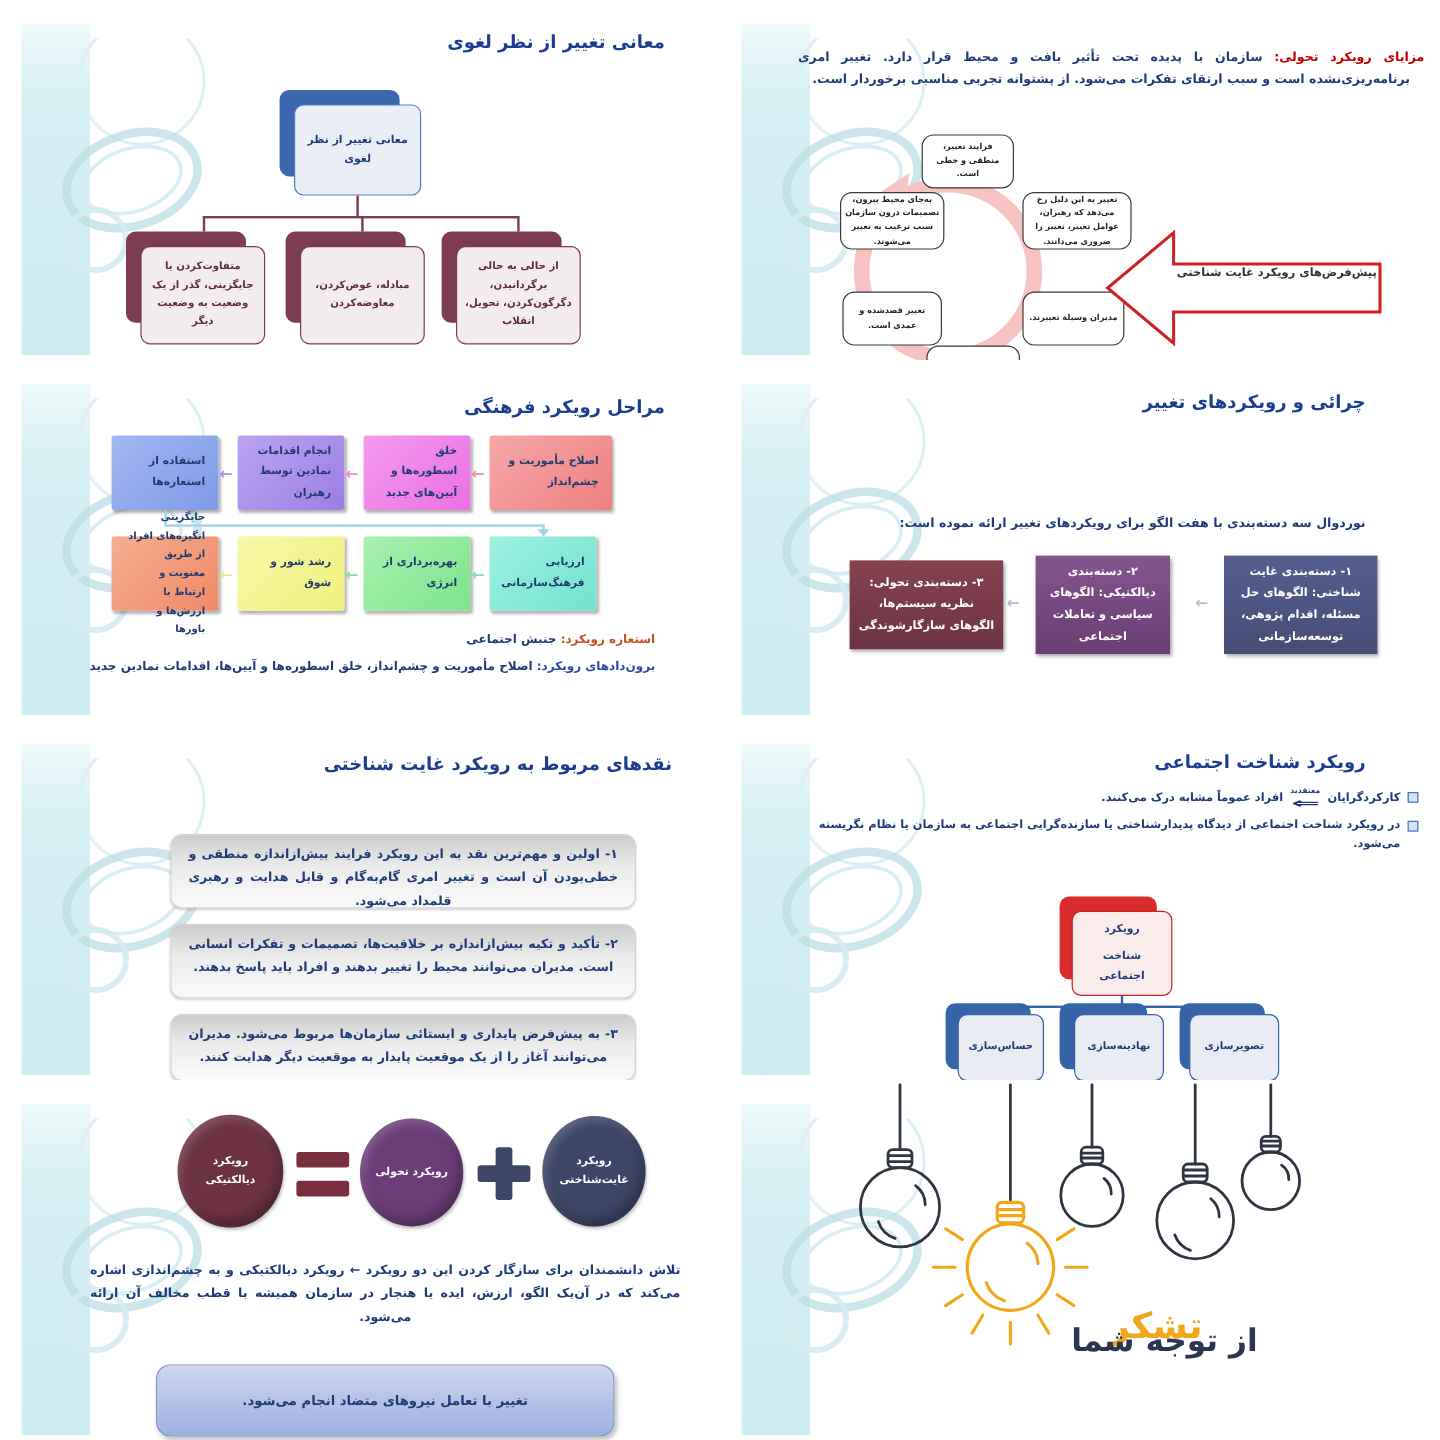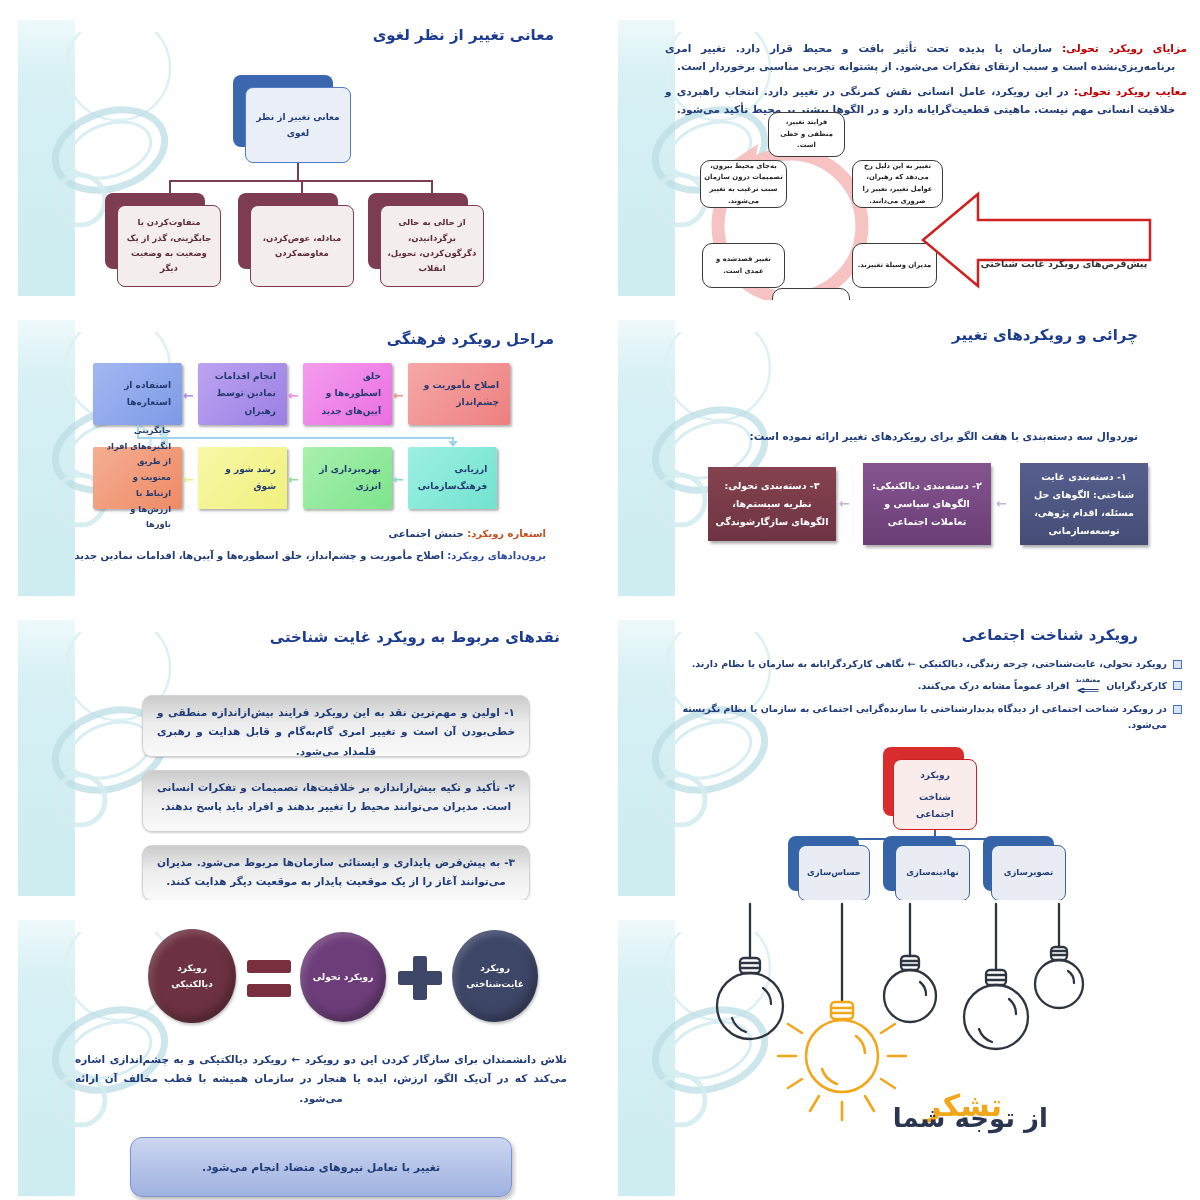--- a/index.html
+++ b/index.html
@@ -95,38 +95,37 @@
     <div class="strip">
       <svg class="deco" width="170" height="210" viewBox="0 0 170 210">
         <circle cx="96" cy="36" r="52" fill="none" stroke="#ddf0f3" stroke-width="2.5"></circle>
         <ellipse cx="88" cy="118" rx="56" ry="38" fill="none" stroke="#bcdde4" stroke-width="7" transform="rotate(-18 88 118)" opacity="0.75"></ellipse>
         <ellipse cx="88" cy="118" rx="42" ry="26" fill="none" stroke="#d9eef2" stroke-width="3" transform="rotate(-18 88 118)"></ellipse>
         <circle cx="58" cy="168" r="25" fill="none" stroke="#d4ecf0" stroke-width="5" opacity="0.9"></circle>
       </svg>
     </div>
     <div class="para" style="left:65px;top:40px;width:522px;font-size:10.5px;">
       <p style="margin:0 0 7px 0;"><span class="lbl-red">مزایای رویکرد تحولی:</span> <span>سازمان یا پدیده تحت تأثیر بافت و محیط قرار دارد. تغییر امری برنامه‌ریزی‌نشده است و سبب ارتقای تفکرات می‌شود. از پشتوانه تجربی مناسبی برخوردار است.</span></p>
-      <p style="margin:0;"><span class="lbl-red">معایب رویکرد تحولی:</span> <span>در این رویکرد، عامل انسانی نقش کمرنگی در تغییر دارد. انتخاب راهبردی و خلاقیت انسانی مهم نیست. ماهیتی قطعیت‌گرایانه دارد و در الگوها بیشتر بر محیط تأکید می‌شود.</span></p>
     </div>
 
     <svg class="abs" style="left:100px;top:138px;z-index:1;" width="180" height="180" viewBox="0 0 180 180">
       <circle cx="90" cy="88" r="72" fill="none" stroke="#f6c2c2" stroke-width="13"></circle>
       <polygon points="58,6 28,26 52,44" fill="#f6c2c2"></polygon>
     </svg>
     <div class="cybox" style="left:168px;top:112px;width:77px;height:45px;">فرایند تغییر، منطقی و خطی است.</div>
     <div class="cybox" style="left:252px;top:160px;width:91px;height:48px;">تغییر به این دلیل رخ می‌دهد که رهبران، عوامل تغییر، تغییر را ضروری می‌دانند.</div>
     <div class="cybox" style="left:100px;top:160px;width:87px;height:48px;">به‌جای محیط بیرون، تصمیمات درون سازمان سبب ترغیب به تغییر می‌شوند.</div>
     <div class="cybox" style="left:252px;top:243px;width:85px;height:45px;">مدیران وسیلة تغییرند.</div>
     <div class="cybox" style="left:102px;top:243px;width:83px;height:45px;">تغییر قصدشده و عمدی است.</div>
     <div class="cybox" style="left:172px;top:288px;width:78px;height:30px;"></div>
 
     <svg class="abs" style="left:320px;top:188px;z-index:2;" width="235" height="104" viewBox="0 0 235 104">
       <polygon points="3,52 58,6 58,32 230,32 230,72 58,72 58,98" fill="#ffffff" stroke="#d02020" stroke-width="2.5" stroke-linejoin="miter"></polygon>
     </svg>
-    <div class="abs rtl" style="left:378px;top:222px;width:172px;text-align:center;font-size:9.5px;font-weight:700;color:#333;z-index:3;margin-top:36px;">پیش‌فرض‌های رویکرد غایت شناختی</div>
+    <div class="abs rtl" style="left:378px;top:222px;width:172px;text-align:center;font-size:9.5px;font-weight:700;color:#333;z-index:3;">پیش‌فرض‌های رویکرد غایت شناختی</div>
   </div>
 
   <div class="slide">
     <div class="strip">
       <svg class="deco" width="170" height="210" viewBox="0 0 170 210">
         <circle cx="96" cy="36" r="52" fill="none" stroke="#ddf0f3" stroke-width="2.5"></circle>
         <ellipse cx="88" cy="118" rx="56" ry="38" fill="none" stroke="#bcdde4" stroke-width="7" transform="rotate(-18 88 118)" opacity="0.75"></ellipse>
         <ellipse cx="88" cy="118" rx="42" ry="26" fill="none" stroke="#d9eef2" stroke-width="3" transform="rotate(-18 88 118)"></ellipse>
         <circle cx="58" cy="168" r="25" fill="none" stroke="#d4ecf0" stroke-width="5" opacity="0.9"></circle>
       </svg>
@@ -167,21 +166,21 @@
       <svg class="deco" width="170" height="210" viewBox="0 0 170 210">
         <circle cx="96" cy="36" r="52" fill="none" stroke="#ddf0f3" stroke-width="2.5"></circle>
         <ellipse cx="88" cy="118" rx="56" ry="38" fill="none" stroke="#bcdde4" stroke-width="7" transform="rotate(-18 88 118)" opacity="0.75"></ellipse>
         <ellipse cx="88" cy="118" rx="42" ry="26" fill="none" stroke="#d9eef2" stroke-width="3" transform="rotate(-18 88 118)"></ellipse>
         <circle cx="58" cy="168" r="25" fill="none" stroke="#d4ecf0" stroke-width="5" opacity="0.9"></circle>
       </svg>
     </div>
     <div class="title" style="right:62px;top:26px;">چرائی و رویکردهای تغییر</div>
     <div class="abs rtl" style="right:62px;top:130px;font-size:10.5px;font-weight:700;color:#1f3c78;white-space:nowrap;">نوردوال سه دسته‌بندی با هفت الگو برای رویکردهای تغییر ارائه نموده است:</div>
     <div class="catbox" style="left:420px;top:163px;width:128px;height:82px;background:linear-gradient(180deg,#565f8e,#454d76);">۱- دسته‌بندی غایت شناختی: الگوهای حل مسئله، اقدام پژوهی، توسعه‌سازمانی</div>
-    <div class="catbox" style="left:263px;top:163px;width:128px;height:82px;background:linear-gradient(180deg,#84548e,#6b3e76);">۲- دسته‌بندی دیالکتیکی: الگوهای سیاسی و تعاملات اجتماعی</div>
+    <div class="catbox" style="left:263px;top:163px;width:112px;height:82px;background:linear-gradient(180deg,#84548e,#6b3e76);">۲- دسته‌بندی دیالکتیکی: الگوهای سیاسی و تعاملات اجتماعی</div>
     <div class="catbox" style="left:108px;top:167px;width:128px;height:74px;background:linear-gradient(180deg,#85424f,#6e3443);">۳- دسته‌بندی تحولی: نظریه سیستم‌ها، الگوهای سازگارشوندگی</div>
     <span class="flowarrow" style="left:396px;top:197px;color:#c3b3d3;">←</span>
     <span class="flowarrow" style="left:239px;top:197px;color:#c3b3d3;">←</span>
   </div>
 
   <div class="slide">
     <div class="strip">
       <svg class="deco" width="170" height="210" viewBox="0 0 170 210">
         <circle cx="96" cy="36" r="52" fill="none" stroke="#ddf0f3" stroke-width="2.5"></circle>
         <ellipse cx="88" cy="118" rx="56" ry="38" fill="none" stroke="#bcdde4" stroke-width="7" transform="rotate(-18 88 118)" opacity="0.75"></ellipse>
@@ -199,24 +198,20 @@
     <div class="strip">
       <svg class="deco" width="170" height="210" viewBox="0 0 170 210">
         <circle cx="96" cy="36" r="52" fill="none" stroke="#ddf0f3" stroke-width="2.5"></circle>
         <ellipse cx="88" cy="118" rx="56" ry="38" fill="none" stroke="#bcdde4" stroke-width="7" transform="rotate(-18 88 118)" opacity="0.75"></ellipse>
         <ellipse cx="88" cy="118" rx="42" ry="26" fill="none" stroke="#d9eef2" stroke-width="3" transform="rotate(-18 88 118)"></ellipse>
         <circle cx="58" cy="168" r="25" fill="none" stroke="#d4ecf0" stroke-width="5" opacity="0.9"></circle>
       </svg>
     </div>
     <div class="title" style="right:62px;top:26px;">رویکرد شناخت اجتماعی</div>
     <div class="bullets" style="left:70px;top:56px;width:512px;">
-      <div class="bullet-row">
-        <span class="bullet-sq"></span>
-        <span>رویکرد تحولی، غایت‌شناختی، چرخه زندگی، دیالکتیکی ← نگاهی کارکردگرایانه به سازمان یا نظام دارند.</span>
-      </div>
       <div class="bullet-row">
         <span class="bullet-sq"></span>
         <span><span>کارکردگرایان</span><span class="stack">
               <span class="stack-top">معتقدند</span>
               <span class="stack-arrow">⇐</span>
             </span><span>افراد عموماً مشابه درک می‌کنند.</span></span>
       </div>
       <div class="bullet-row">
         <span class="bullet-sq"></span>
         <span>در رویکرد شناخت اجتماعی از دیدگاه پدیدارشناختی یا سازنده‌گرایی اجتماعی به سازمان یا نظام نگریسته می‌شود.</span>

